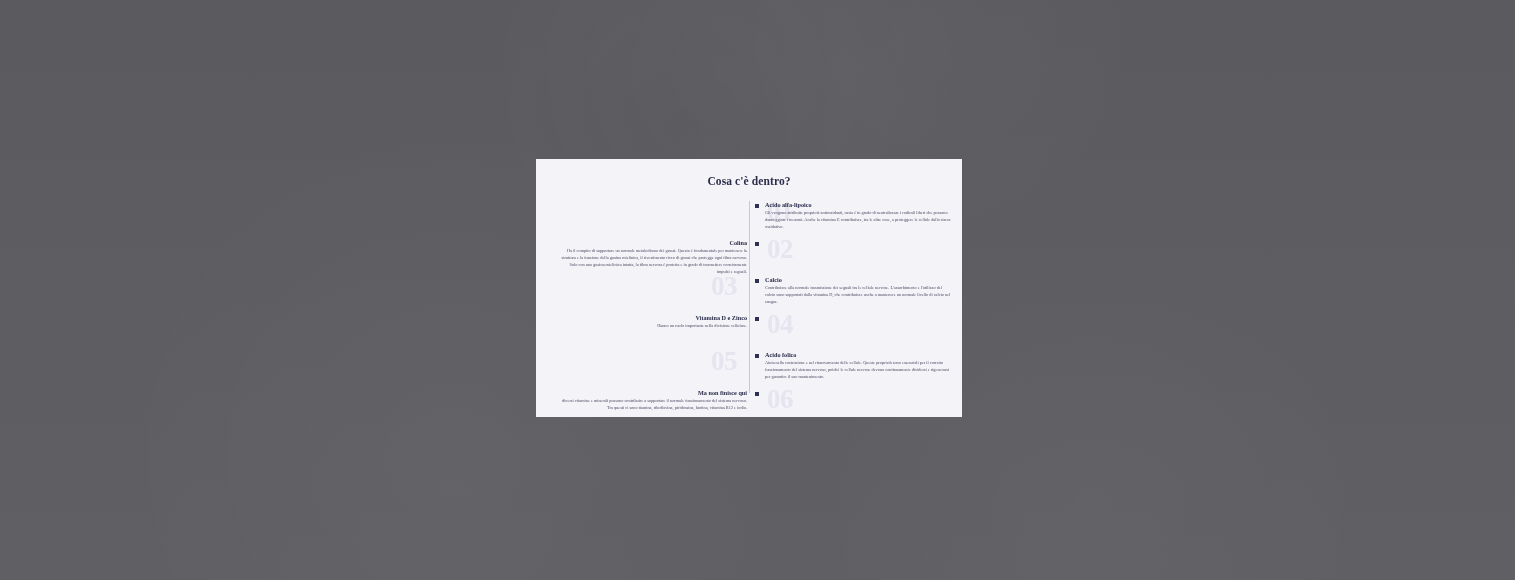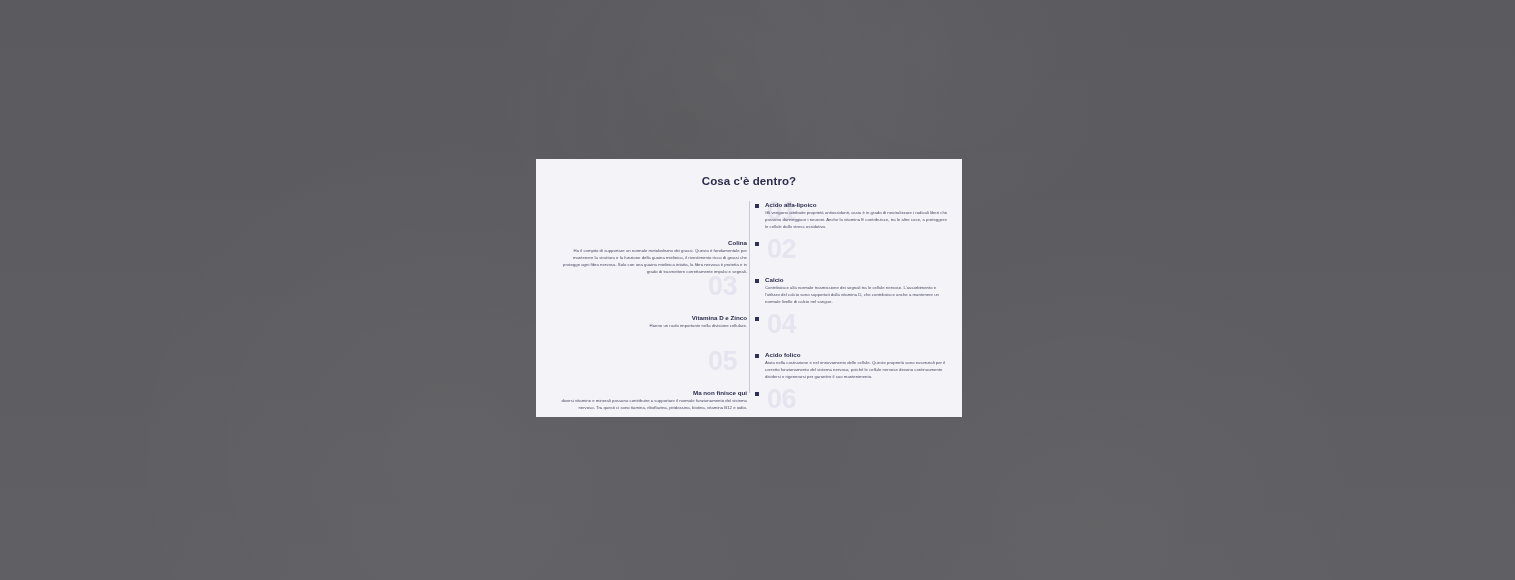--- a/index.html
+++ b/index.html
@@ -30,20 +30,21 @@
   }
 
   #card {
     position: absolute;
     left: 536px;
     top: 159px;
     width: 426px;
     height: 258px;
     background: #f4f3f8;
     overflow: hidden;
+    font-family: Liberation Serif, serif;
   }
 
   #card-title {
     text-align: center;
     font-size: 11.5px;
     font-weight: bold;
     color: #2b2d4a;
     letter-spacing: 0.1px;
     margin-top: 16px;
   }

